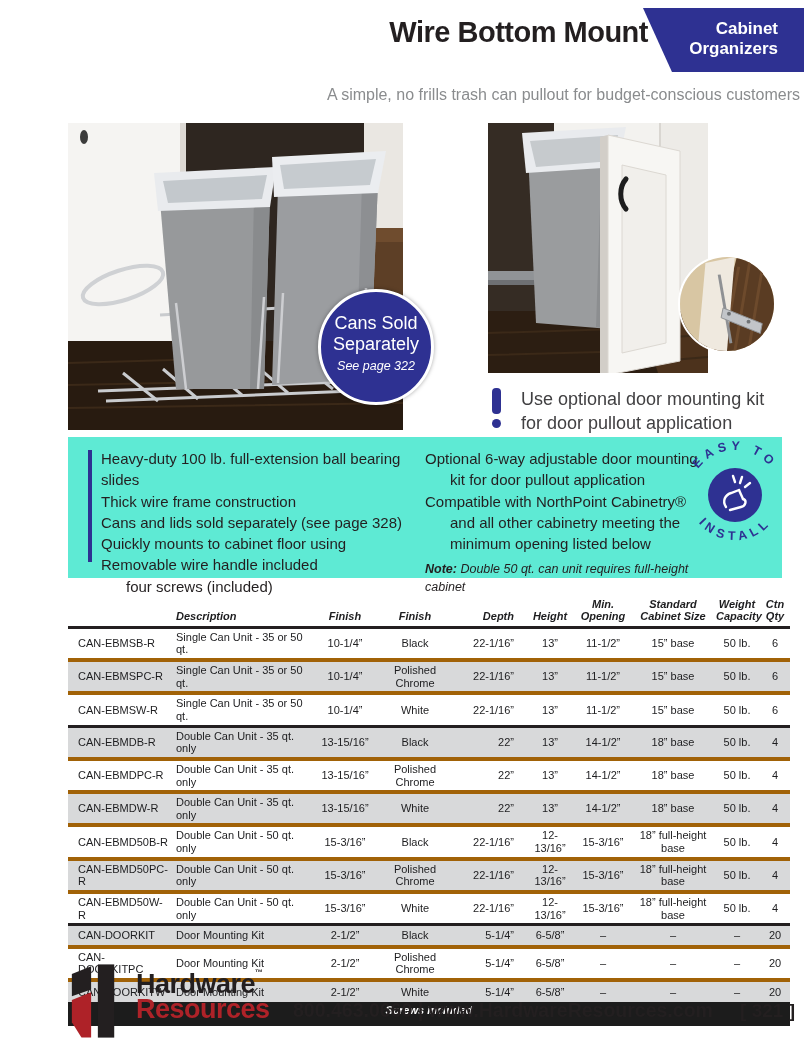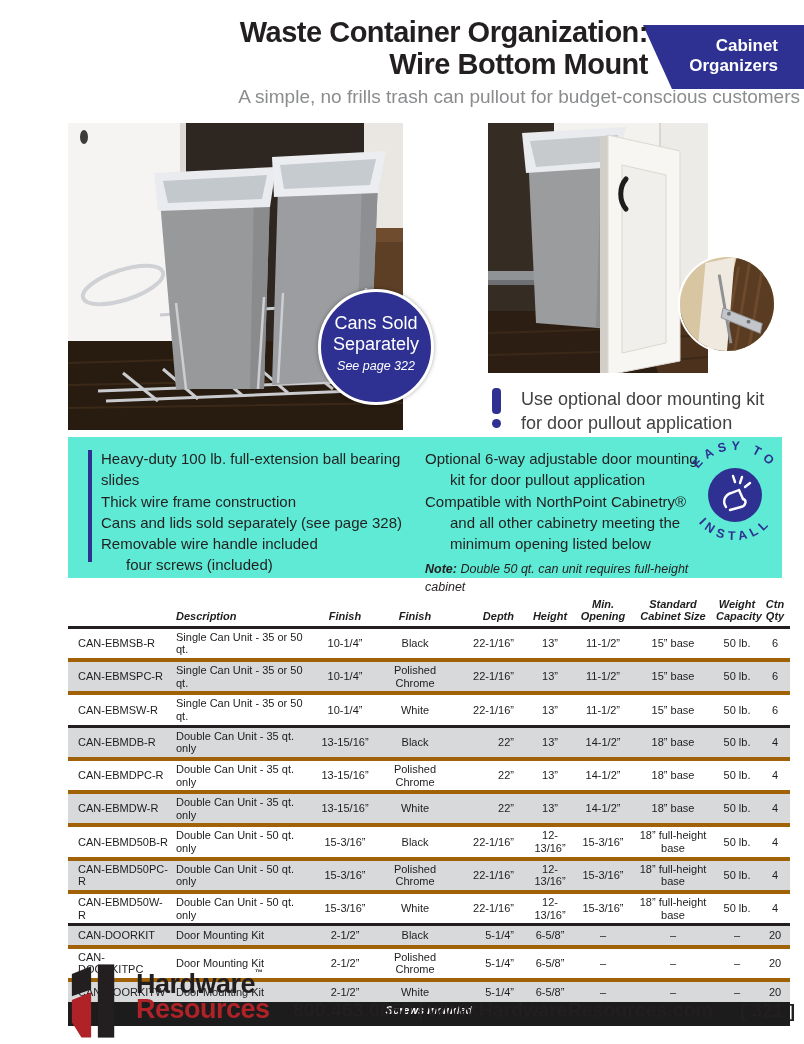--- a/index.html
+++ b/index.html
@@ -1,24 +1,24 @@
 <!DOCTYPE html>
 <html><head>
 <meta charset="utf-8">
 <style>
   html,body{margin:0;padding:0;background:#fff;}
   body{width:804px;height:1044px;position:relative;font-family:"Liberation Sans",sans-serif;color:#231f20;overflow:hidden;}
 
   
   .corner-badge{position:absolute;top:8px;left:643px;width:161px;height:64px;background:#2e3192;
     clip-path:polygon(0 0,100% 0,100% 100%,18% 100%);color:#fff;font-weight:bold;text-align:right;
-    box-sizing:border-box;padding:11px 26px 0 0;font-size:17px;line-height:1.2;margin-top:17px;}
+    box-sizing:border-box;padding:11px 26px 0 0;font-size:17px;line-height:1.2;}
   .page-title{position:absolute;top:16px;left:150px;width:498px;text-align:right;font-weight:bold;
     font-size:29px;line-height:1.12;color:#231f20;letter-spacing:-0.5px;}
-  .subtitle{position:absolute;top:86px;left:0;width:800px;text-align:right;font-size:19px;color:#8a8c8e;}
+  .subtitle{position:absolute;top:86px;left:0;width:800px;text-align:right;font-size:16px;color:#8a8c8e;}
 
   
   .photo-left{position:absolute;left:68px;top:123px;width:335px;height:307px;}
   .photo-right{position:absolute;left:488px;top:123px;width:220px;height:250px;}
   .inset-circle{position:absolute;left:678px;top:255px;width:98px;height:98px;border-radius:50%;
     overflow:hidden;border:2px solid #fff;box-sizing:border-box;}
   .inset-circle svg{display:block;width:100%;height:100%;}
   .cans-badge{position:absolute;left:318px;top:289px;width:116px;height:116px;border-radius:50%;
     background:#2e3192;border:3px solid #fff;box-sizing:border-box;color:#fff;text-align:center;
     padding-top:21px;font-size:18px;line-height:1.15;box-shadow:0 0 4px rgba(0,0,0,.35);}
@@ -70,21 +70,20 @@
   .page-num{position:absolute;right:9px;top:1000px;font-size:19px;font-weight:bold;color:#231f20;}
 </style>
 </head>
 <body>
 
 <div class="corner-badge">
   <div>Cabinet</div>
   <div>Organizers</div>
 </div>
 <div class="page-title">
-  <div>Waste Container Organization:</div>
   <div>Wire Bottom Mount</div>
 </div>
 <div class="subtitle">A simple, no frills trash can pullout for budget-conscious customers</div>
 
 <div class="photo-left">
   <svg viewBox="0 0 335 307" width="335" height="307">
     <rect width="335" height="307" fill="#efede9"></rect>
     <rect x="0" y="0" width="118" height="252" fill="#f5f4f2"></rect>
     <rect x="112" y="0" width="6" height="252" fill="#ddd9d4"></rect>
     <ellipse cx="16" cy="14" rx="4" ry="7" fill="#3c3c3c"></ellipse>
@@ -162,20 +161,21 @@
     <div>for door pullout application</div>
   </div>
 </div>
 
 <div class="features">
   <div class="feat-bar"></div>
   <div class="feat-left">
       <div class="feat-line">Heavy-duty 100 lb. full-extension ball bearing slides</div>
       <div class="feat-line">Thick wire frame construction</div>
       <div class="feat-line">Cans and lids sold separately (see page 328)</div>
+      <div class="feat-line">Quickly mounts to cabinet floor using</div>
       <div class="feat-line">Removable wire handle included</div>
       <div class="feat-line indent">four screws (included)</div>
     </div>
   <div class="feat-right">
     <div>
         <div class="feat-line">Optional 6-way adjustable door mounting</div>
         <div class="feat-line indent">kit for door pullout application</div>
         <div class="feat-line">Compatible with NorthPoint Cabinetry®</div>
         <div class="feat-line indent">and all other cabinetry meeting the</div>
         <div class="feat-line indent">minimum opening listed below</div>

